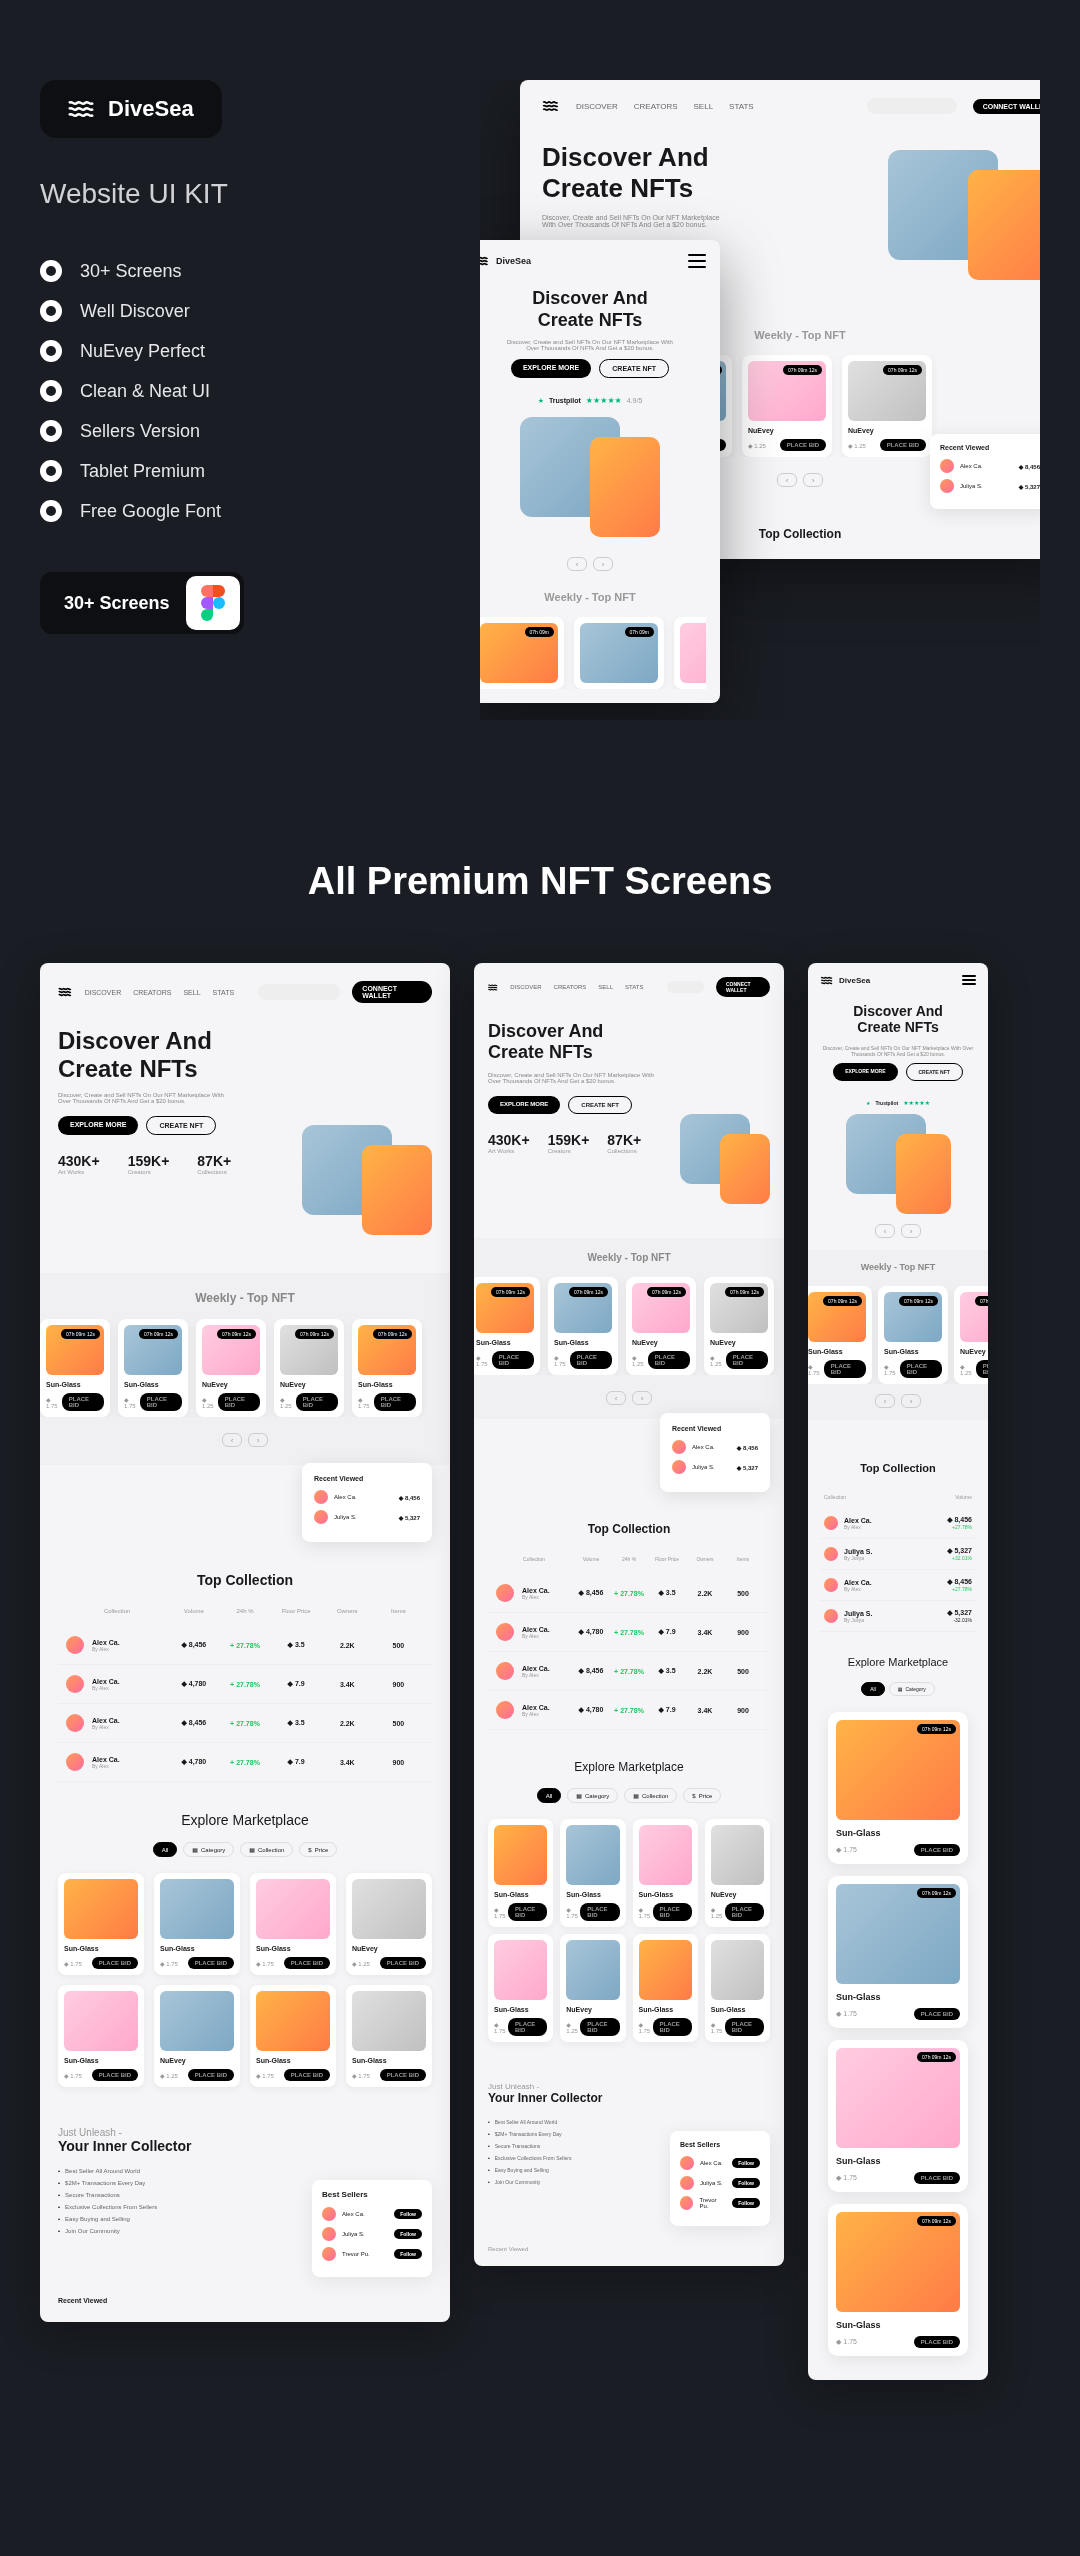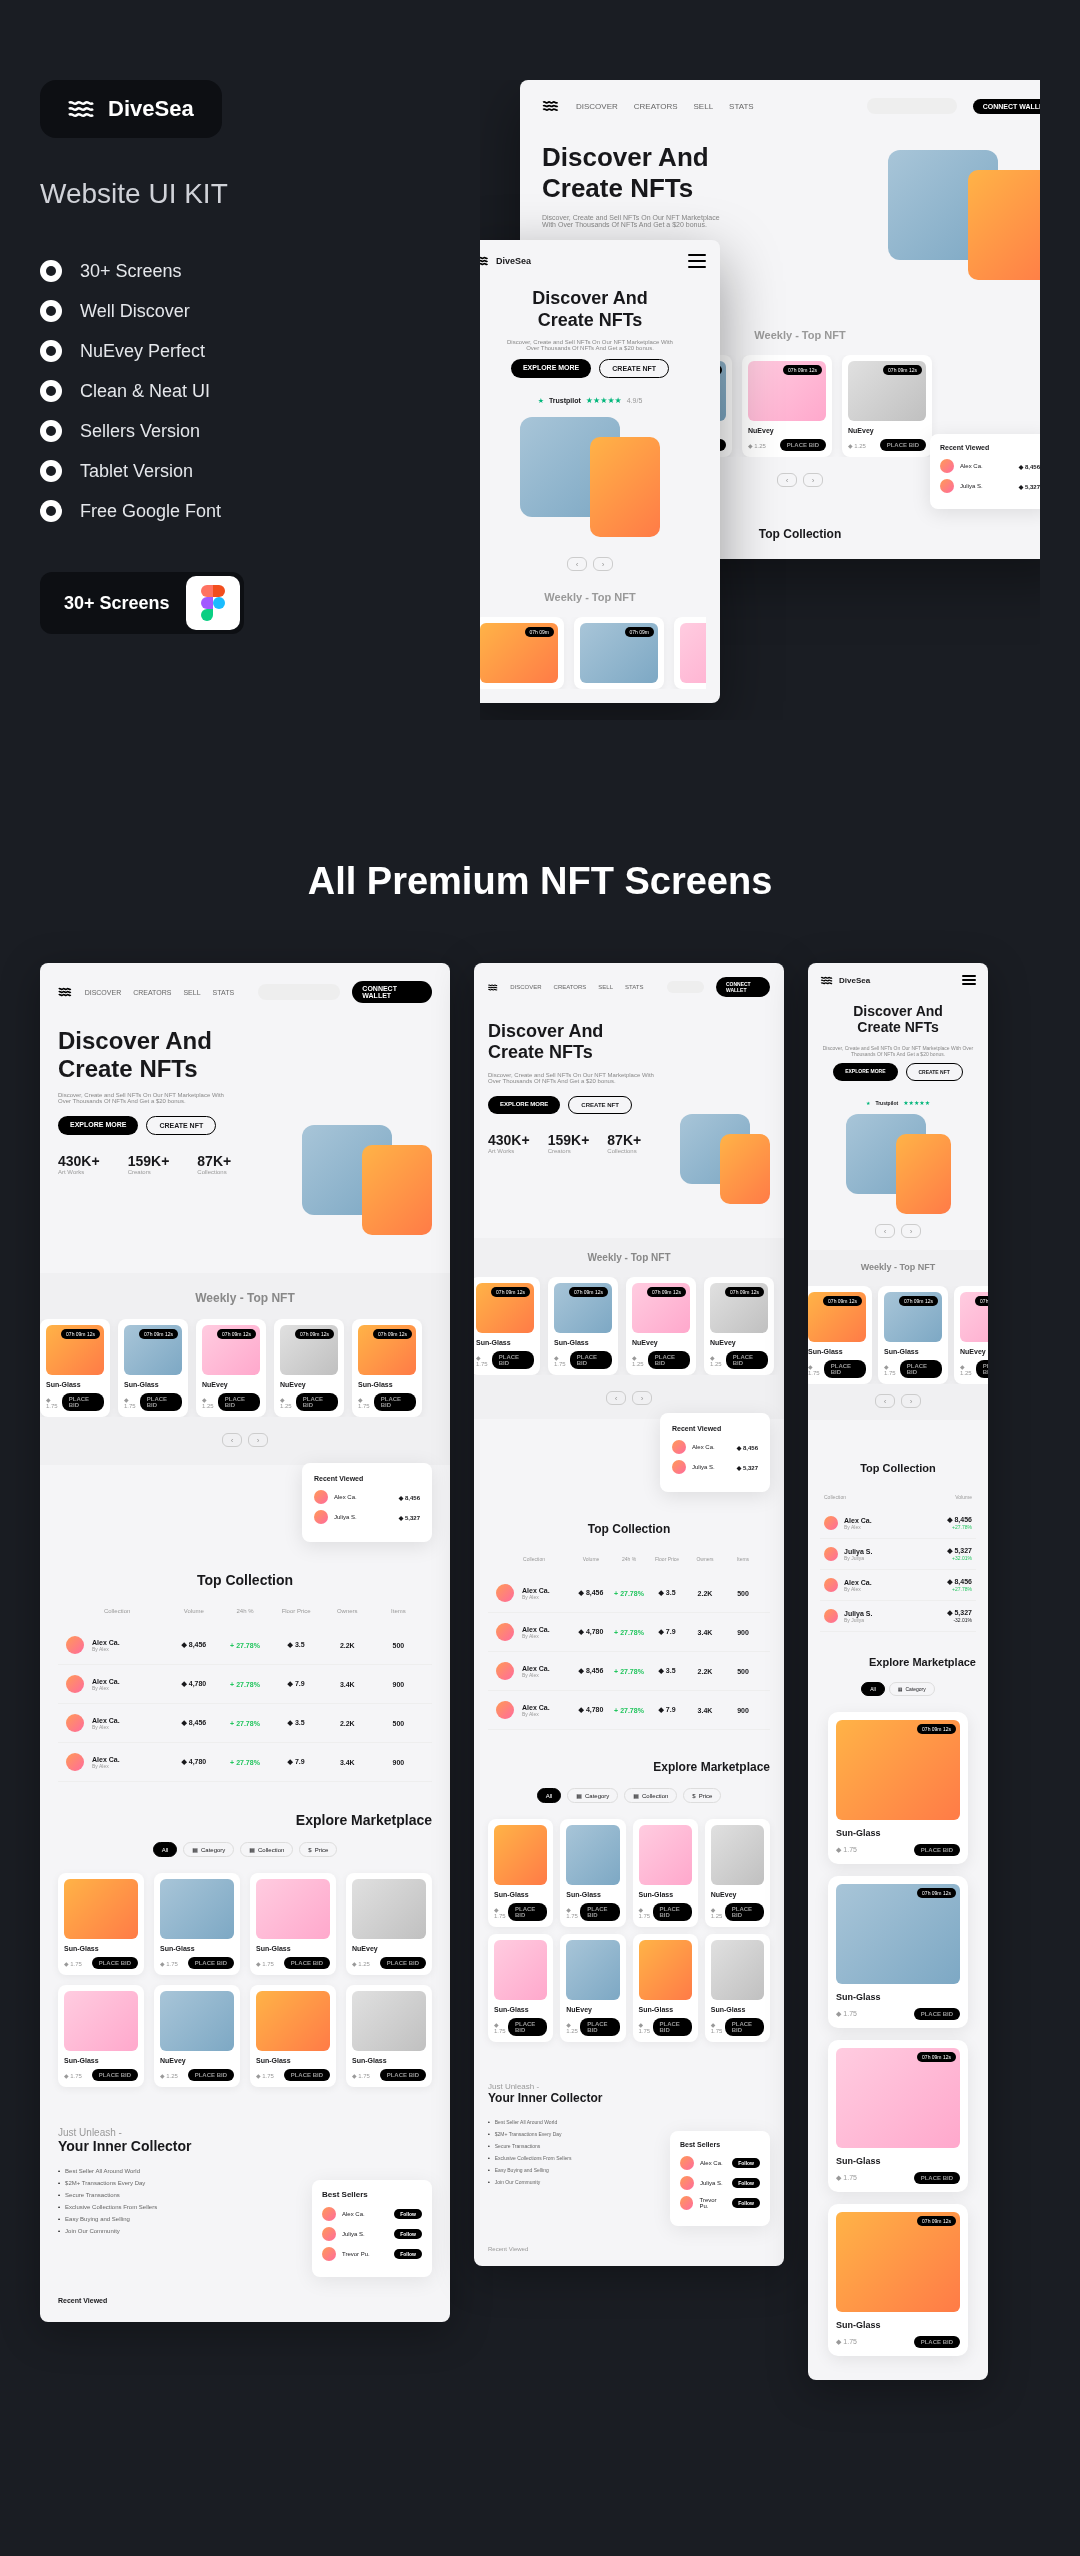--- a/index.html
+++ b/index.html
@@ -81,21 +81,21 @@
 .table-title{text-align:center;font-size:14px;font-weight:800;margin:30px 0 20px}
 .table-head{display:flex;font-size:6px;color:#999;padding:0 8px;margin-bottom:12px}
 .table-head span:first-child{flex:2}
 .table-head span{flex:1;text-align:center}
 .table-row{display:flex;align-items:center;font-size:7px;padding:10px 8px;border-bottom:1px solid #eee}
 .table-row .avatar{width:18px;height:18px;margin-right:8px}
 .tr-name{flex:2;display:flex;align-items:center}
 .tr-name div small{display:block;color:#999;font-size:5px}
 .table-row span{flex:1;text-align:center;font-weight:600}
 .green{color:#22c55e}
-.explore-title{text-align:right;font-size:14px;font-weight:700;margin:30px 0 14px}
+.explore-title{text-align:center;font-size:14px;font-weight:400;margin:30px 0 14px}
 .filter-row{display:flex;justify-content:center;gap:6px;margin-bottom:16px}
 .filter-chip{border:1px solid #ddd;border-radius:10px;padding:3px 8px;font-size:6px;display:flex;align-items:center;gap:3px}
 .filter-chip.dark{background:#000;color:#fff;border-color:#000}
 .market-grid{display:grid;grid-template-columns:repeat(4,1fr);gap:10px}
 .screen-md .market-grid{grid-template-columns:repeat(4,1fr)}
 .unleash{margin-top:40px}
 .unleash-sub{font-size:10px;color:#999}
 .unleash-h{font-size:14px;font-weight:800;margin-bottom:14px}
 .unleash-list{list-style:none;font-size:6px;color:#666}
 .unleash-list li{margin-bottom:6px;display:flex;gap:5px}
@@ -145,21 +145,21 @@
         <li>
           <span class="check-icon"></span>
           <span>Clean &amp; Neat UI</span>
         </li>
         <li>
           <span class="check-icon"></span>
           <span>Sellers Version</span>
         </li>
         <li>
           <span class="check-icon"></span>
-          <span>Tablet Version</span>
+          <span>Tablet Premium</span>
         </li>
         <li>
           <span class="check-icon"></span>
           <span>Free Google Font</span>
         </li>
       </ul>
     <div class="cta">
       <span>30+ Screens</span>
       <div class="figma-box">
         <svg width="24" height="36" viewBox="0 0 24 36">

